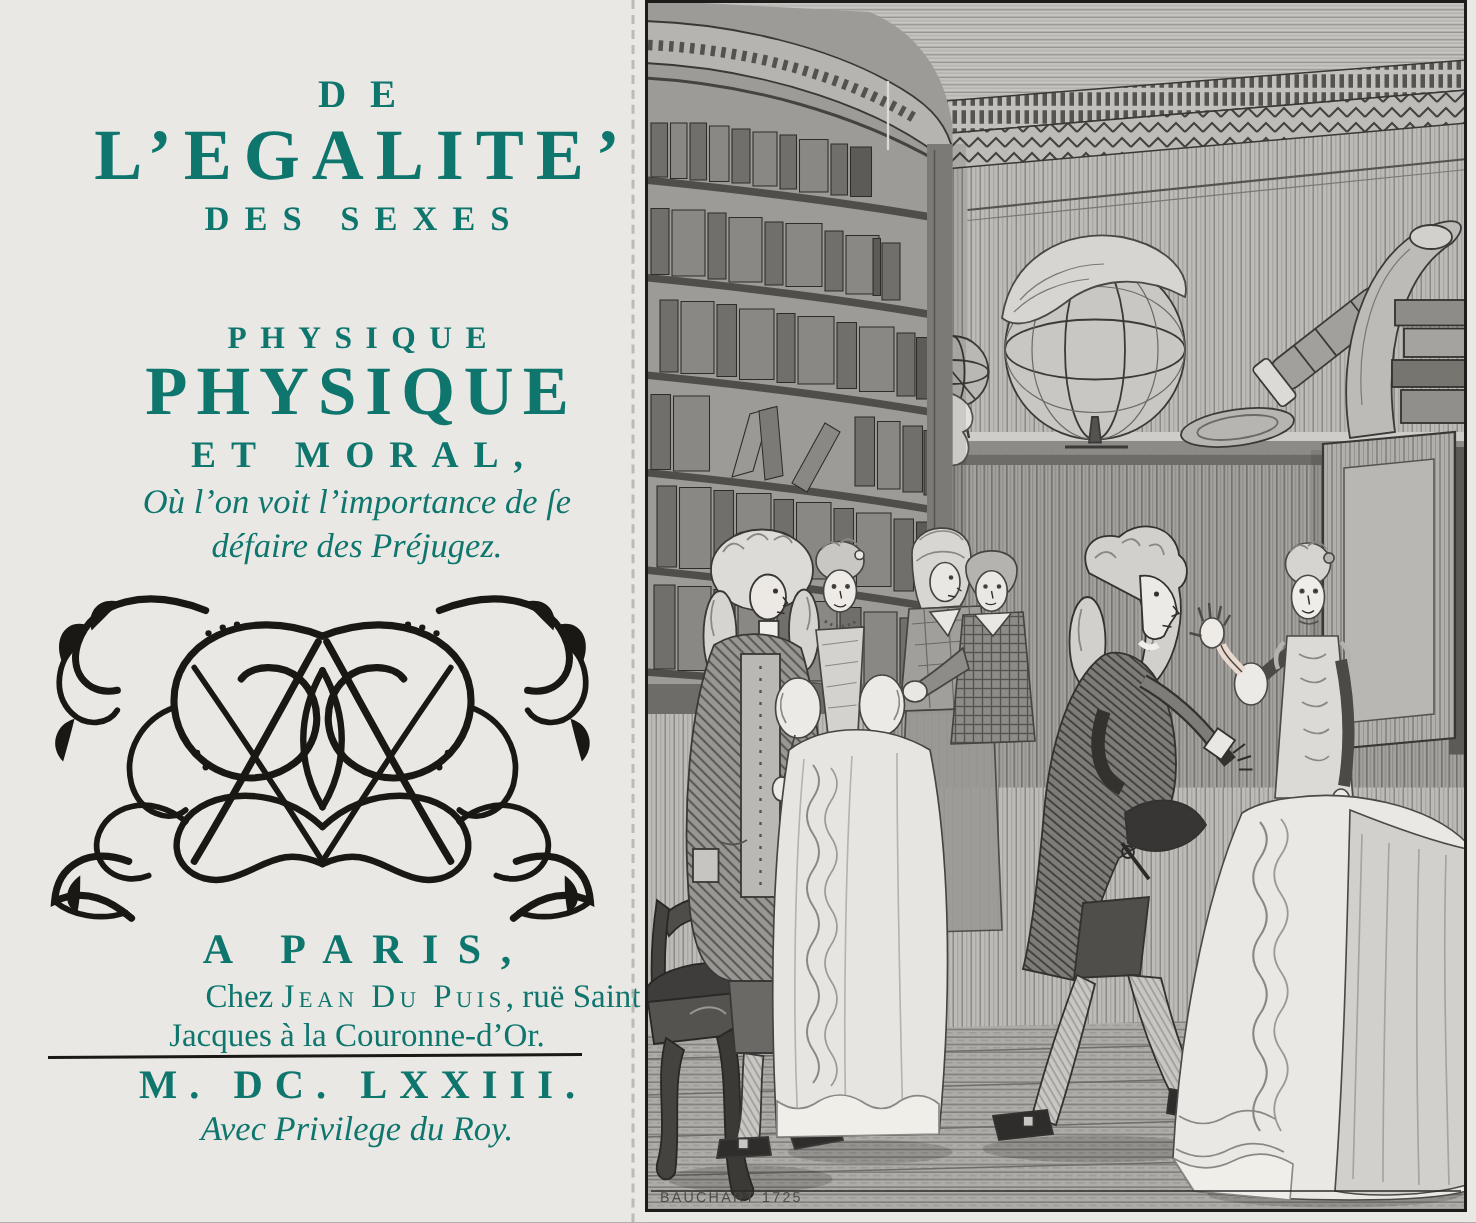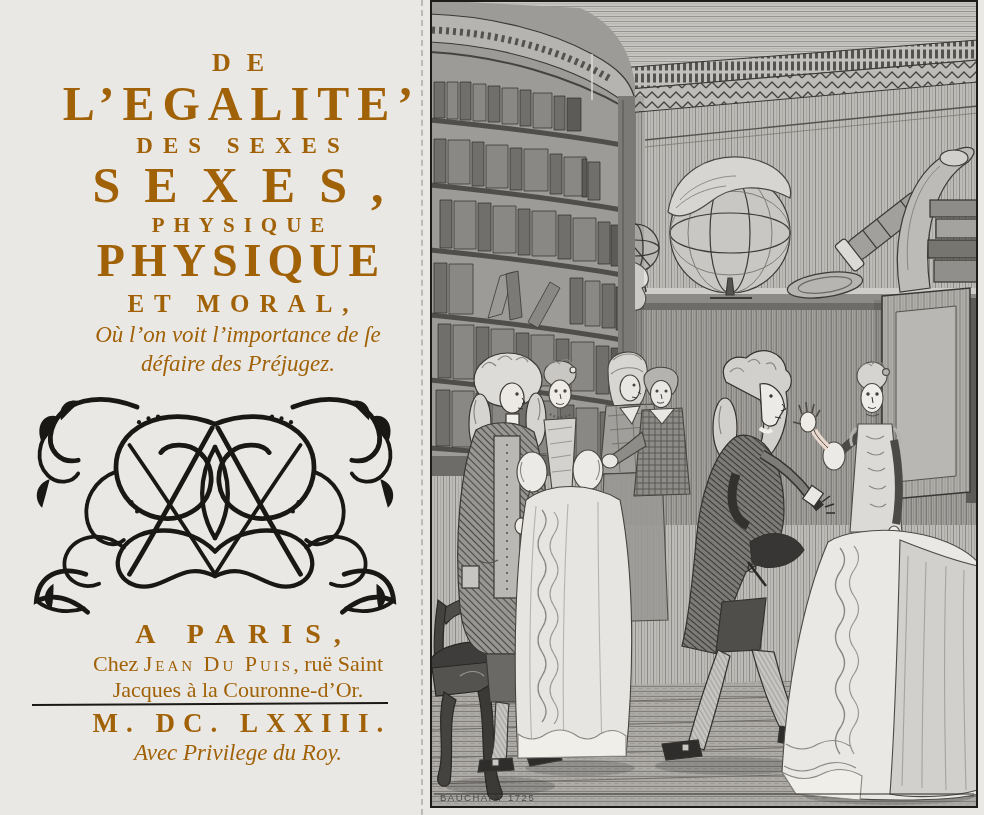--- a/index.html
+++ b/index.html
@@ -1,51 +1,50 @@
 <!DOCTYPE html>
 <html><head>
 <meta charset="utf-8">
 <style>
   html,body{margin:0;padding:0;background:#777;}
   #stage{position:relative;width:984px;height:815px;background:#e9e8e5;overflow:hidden;
          font-family:"Liberation Serif", serif;color:#161412;}
   
   #title-page{position:absolute;left:0;top:0;width:430px;height:815px;background:#e9e8e5;}
-  #title-page .ln{position:absolute;left:0;width:476px;text-align:center;white-space:nowrap;color:#a16207;}
+  #title-page .ln{position:absolute;left:0;width:476px;text-align:center;white-space:nowrap;color:#0f766e;}
   .t-de      {top:48px;  font-size:26px; font-weight:bold; letter-spacing:16px; text-indent:16px;}
   .t-egalite {top:76px;  font-size:48px; font-weight:bold; letter-spacing:8px;  text-indent:8px;}
   .t-desdeux {top:133px; font-size:23px; font-weight:bold; letter-spacing:10px; text-indent:10px;}
   .t-sexes   {top:156px; font-size:50px; font-weight:bold; letter-spacing:24px; text-indent:24px;}
   .t-discours{top:213px; font-size:21px; font-weight:bold; letter-spacing:9px;  text-indent:9px;}
   .t-physique{top:234px; font-size:46px; font-weight:bold; letter-spacing:6px;  text-indent:6px;}
   .t-etmoral {top:290px; font-size:25px; font-weight:bold; letter-spacing:10px; text-indent:10px;}
   .t-sub1    {top:322px; font-size:23px; font-style:italic;}
   .t-sub2    {top:351px; font-size:23px; font-style:italic;}
   .t-paris   {top:618px; font-size:28px; font-weight:bold; letter-spacing:13px; text-indent:13px;}
-  .t-chez    {top:651px; font-size:22px;}
+  .t-chez    {top:651px; font-size:22px;padding-left:44px;}
   .t-chez .shopname{font-variant:small-caps;letter-spacing:3px;}
   .t-jacques {top:677px; font-size:22px;}
   .t-rule    {position:absolute;top:703px;left:32px;width:356px;height:2px;background:#1b1915;transform:rotate(-0.3deg);}
   .t-date    {top:708px; font-size:27px; font-weight:bold; letter-spacing:8px; text-indent:8px;}
   .t-priv    {top:740px; font-size:23px; font-style:italic;}
   #page-edge{position:absolute;top:0;left:421px;width:0;height:815px;border-left:2px dashed #b0afac;opacity:.8;}
   #ornament{position:absolute;left:22px;top:388px;}
   
   #engraving{position:absolute;left:430px;top:0;width:554px;height:710px;background:#e9e8e5;}
 </style>
 </head>
 <body>
 
 <div id="stage">
 
   <div id="title-page">
     <div class="ln t-de">DE</div>
     <div class="ln t-egalite">L’EGALITE’</div>
     <div class="ln t-desdeux">DES SEXES</div>
-    <div class="ln t-sexes">SEXES,</div>
     <div class="ln t-discours">PHYSIQUE</div>
     <div class="ln t-physique">PHYSIQUE</div>
     <div class="ln t-etmoral">ET MORAL,</div>
     <div class="ln t-sub2">défaire des Préjugez.</div>
     <div class="ln t-sub1">Où l’on voit l’importance de ſe</div>
 
     <svg id="ornament" width="386" height="228" viewBox="0 0 400 240">
       <g id="ornL" fill="none" stroke="#1a1814" stroke-width="4" stroke-linecap="round">
         <path d="M118,20 C78,4 38,12 28,44 C22,66 38,80 56,76" stroke-width="5"></path>
         <path d="M28,44 C14,54 10,78 24,92 C34,102 50,100 56,90"></path>

